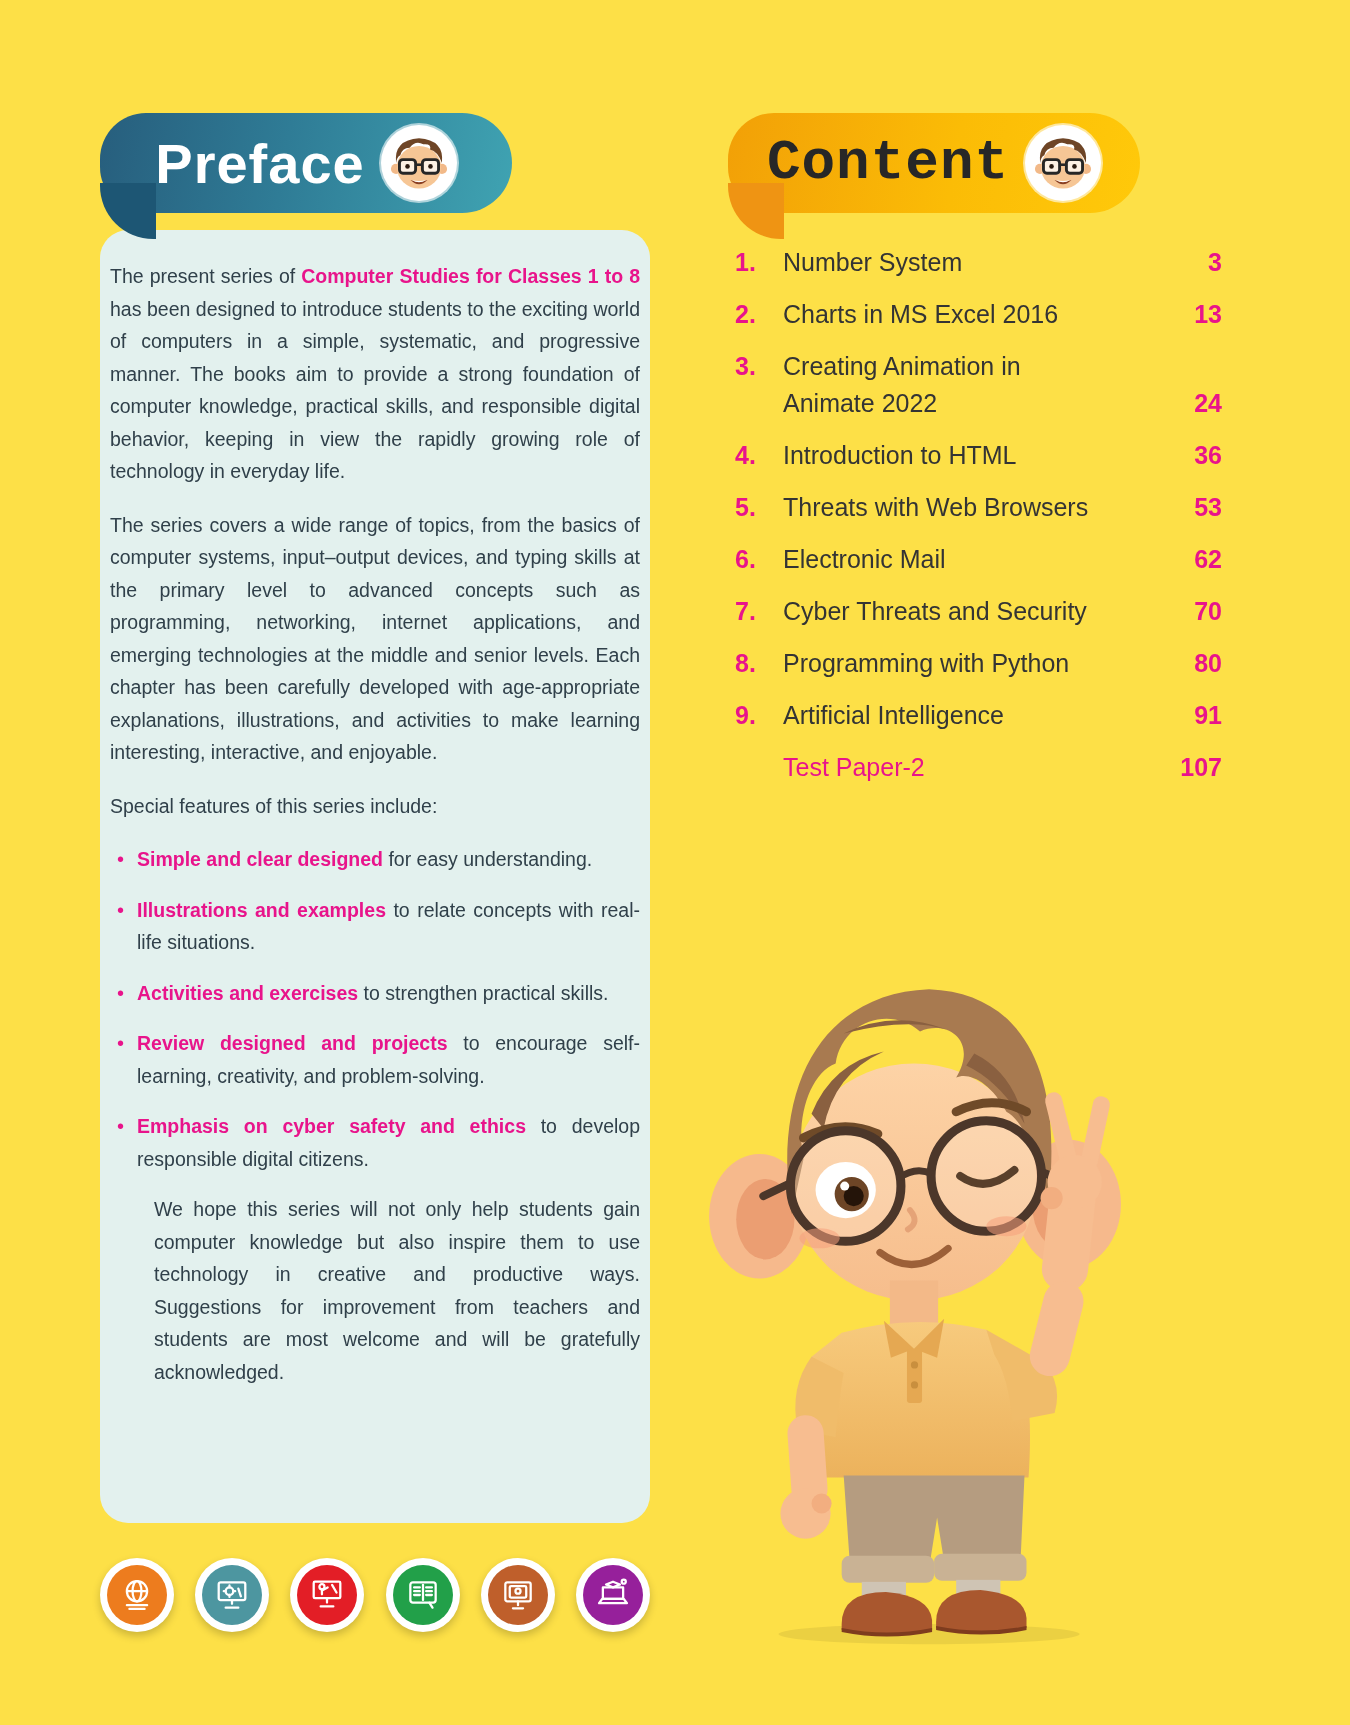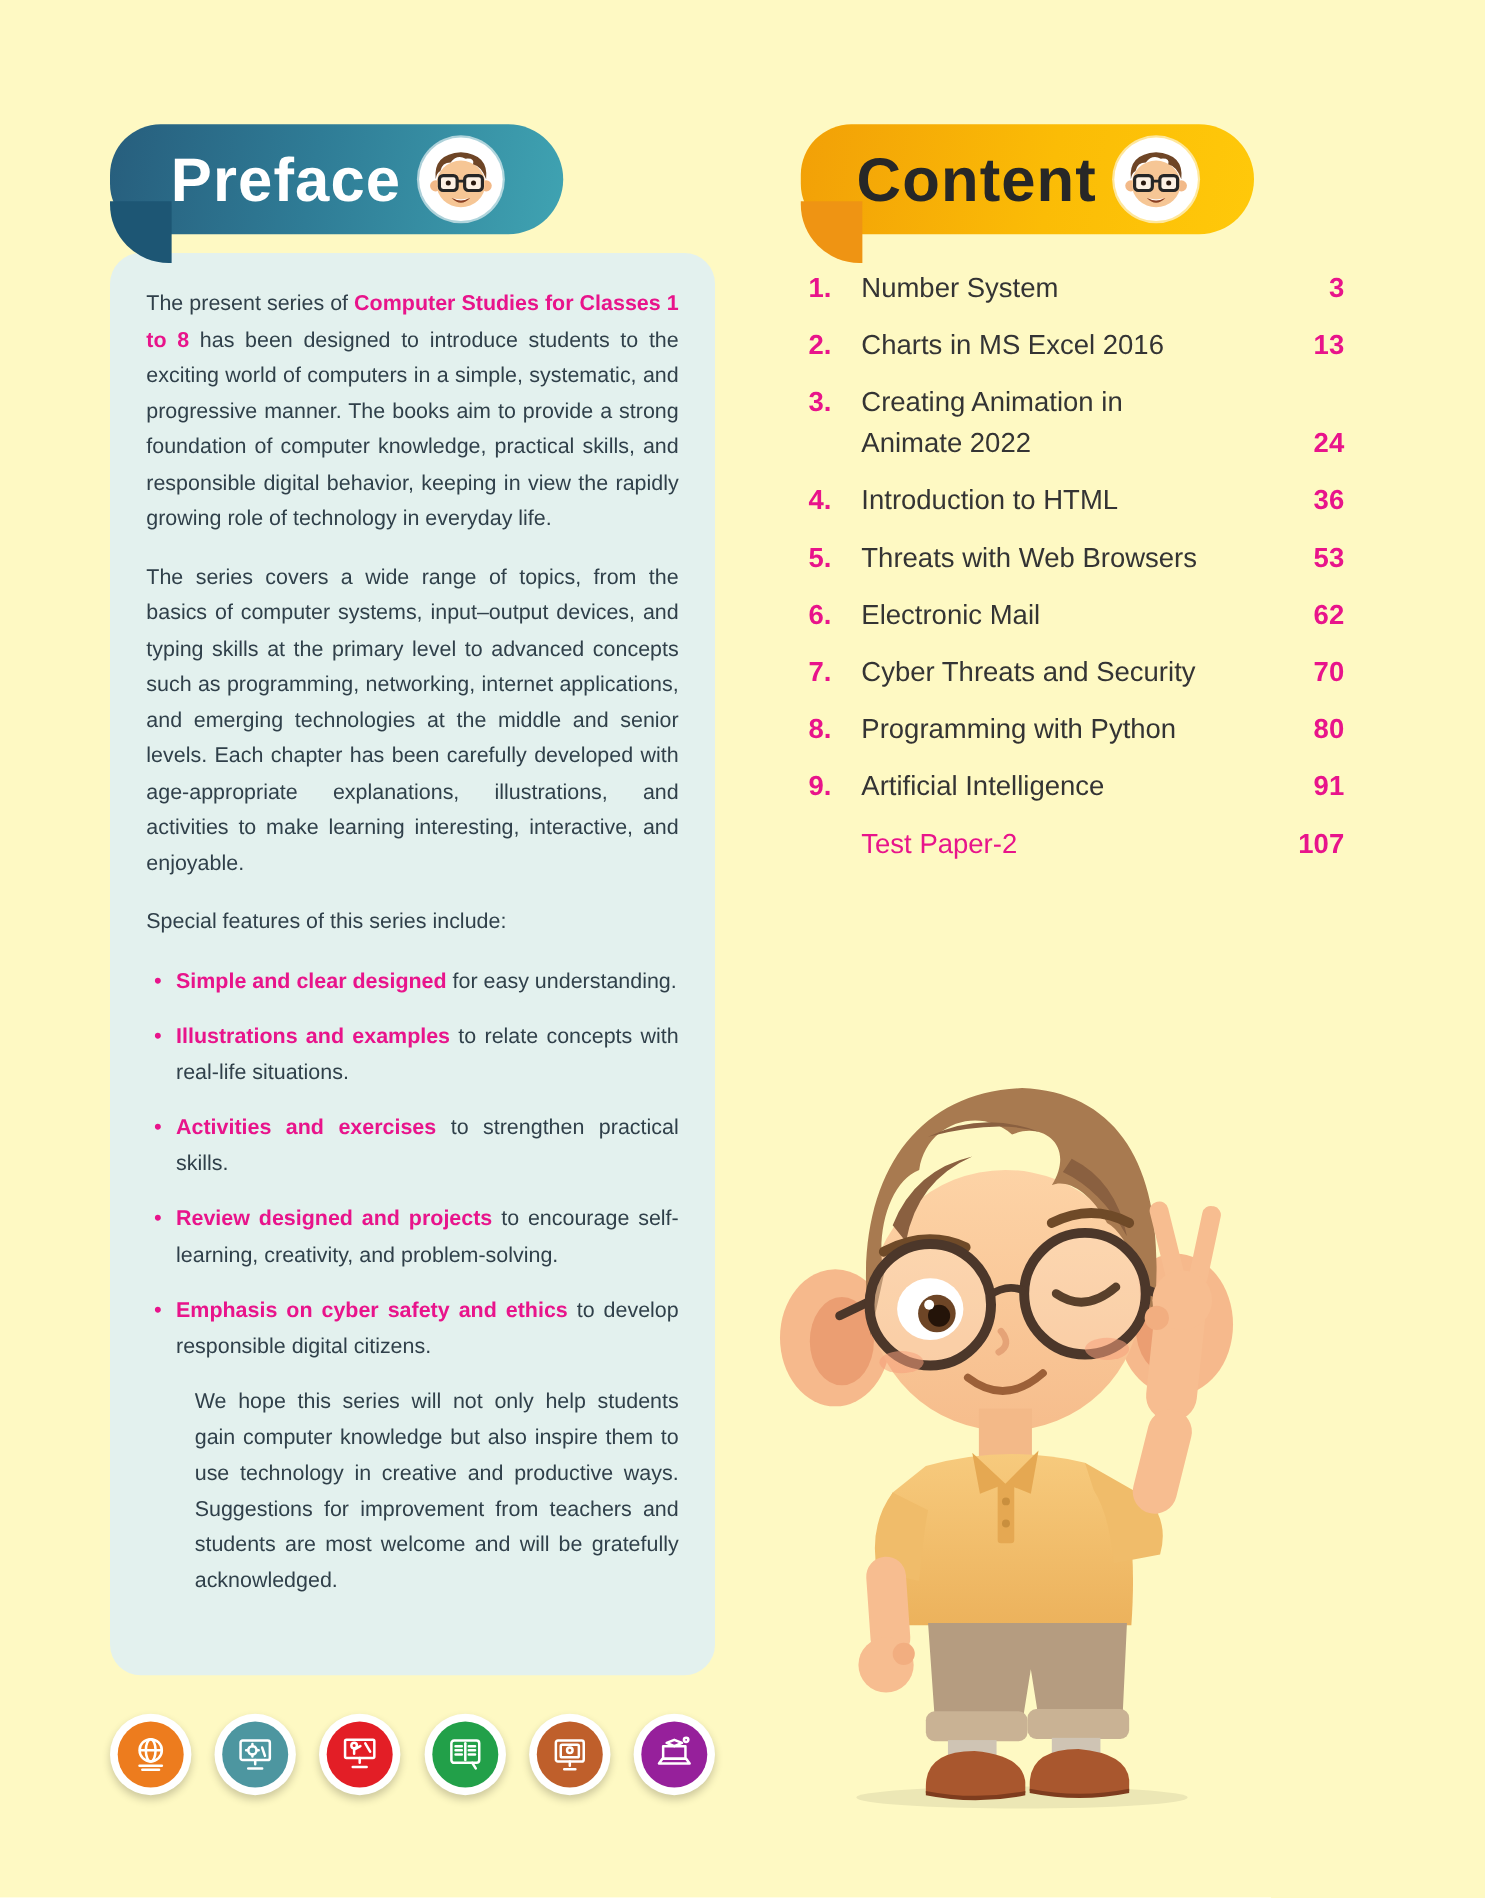--- a/index.html
+++ b/index.html
@@ -1,38 +1,38 @@
 <!DOCTYPE html>
 <html><head>
 <meta charset="utf-8">
 <style>
   html,body{margin:0;padding:0;background:#fff;}
-  .page{position:relative;width:1350px;height:1725px;background:#fef9c3;overflow:hidden;
+  .page{position:relative;width:1350px;height:1725px;background:#fde047;overflow:hidden;
         font-family:"Liberation Sans",sans-serif;}
 
   
   .banner{position:absolute;top:113px;height:100px;width:412px;display:flex;
           align-items:center;justify-content:center;gap:16px;z-index:2;
           border-radius:46px 50px 50px 46px;}
   .banner::before{content:"";position:absolute;left:0;bottom:-26px;width:56px;height:56px;
           border-radius:0 0 0 95%;z-index:-1;}
   .banner-preface{left:100px;background:linear-gradient(100deg,#275e7d 0%,#2f7c96 45%,#3fa3b2 100%);}
   .banner-preface::before{background:#1d5674;}
   .banner-content{left:728px;background:linear-gradient(100deg,#f2a007 0%,#fbbc06 55%,#ffc90a 100%);}
   .banner-content::before{background:#ef9413;}
   .banner-title{font-size:56px;font-weight:bold;letter-spacing:1px;}
   .banner-preface .banner-title{color:#ffffff;}
-  .banner-content .banner-title{color:#272727;}
+  .banner-content .banner-title{color:#272727;font-family:Liberation Mono, monospace;}
   .avatar{width:76px;height:76px;border-radius:50%;background:#fff;flex:0 0 auto;
           display:flex;align-items:center;justify-content:center;box-shadow:0 0 0 2px rgba(255,255,255,.6);}
   .avatar svg{width:68px;height:68px;}
 
   
   .panel{position:absolute;left:100px;top:230px;width:550px;height:1293px;box-sizing:border-box;
-         background:#e3f1ee;border-radius:28px;padding:30px 33px;z-index:1;}
+         background:#e3f1ee;border-radius:28px;padding:30px 10px;z-index:1;}
   .panel p{margin:0 0 21px 0;font-size:19.5px;line-height:32.5px;color:#30404a;
            text-align:justify;}
   .panel p:last-child{margin-bottom:0;margin-left:44px;}
   .hl{color:#e8148b;font-weight:bold;}
   .bullet{display:flex;gap:13px;margin:0 0 18px 0;padding-left:7px;}
   .bullet .dot{color:#e8148b;font-size:20px;line-height:32.5px;flex:0 0 auto;}
   .bullet .btxt{flex:1;font-size:19.5px;line-height:32.5px;color:#30404a;text-align:justify;}
 
   
   .toc{position:absolute;left:735px;top:236px;width:487px;z-index:1;}

